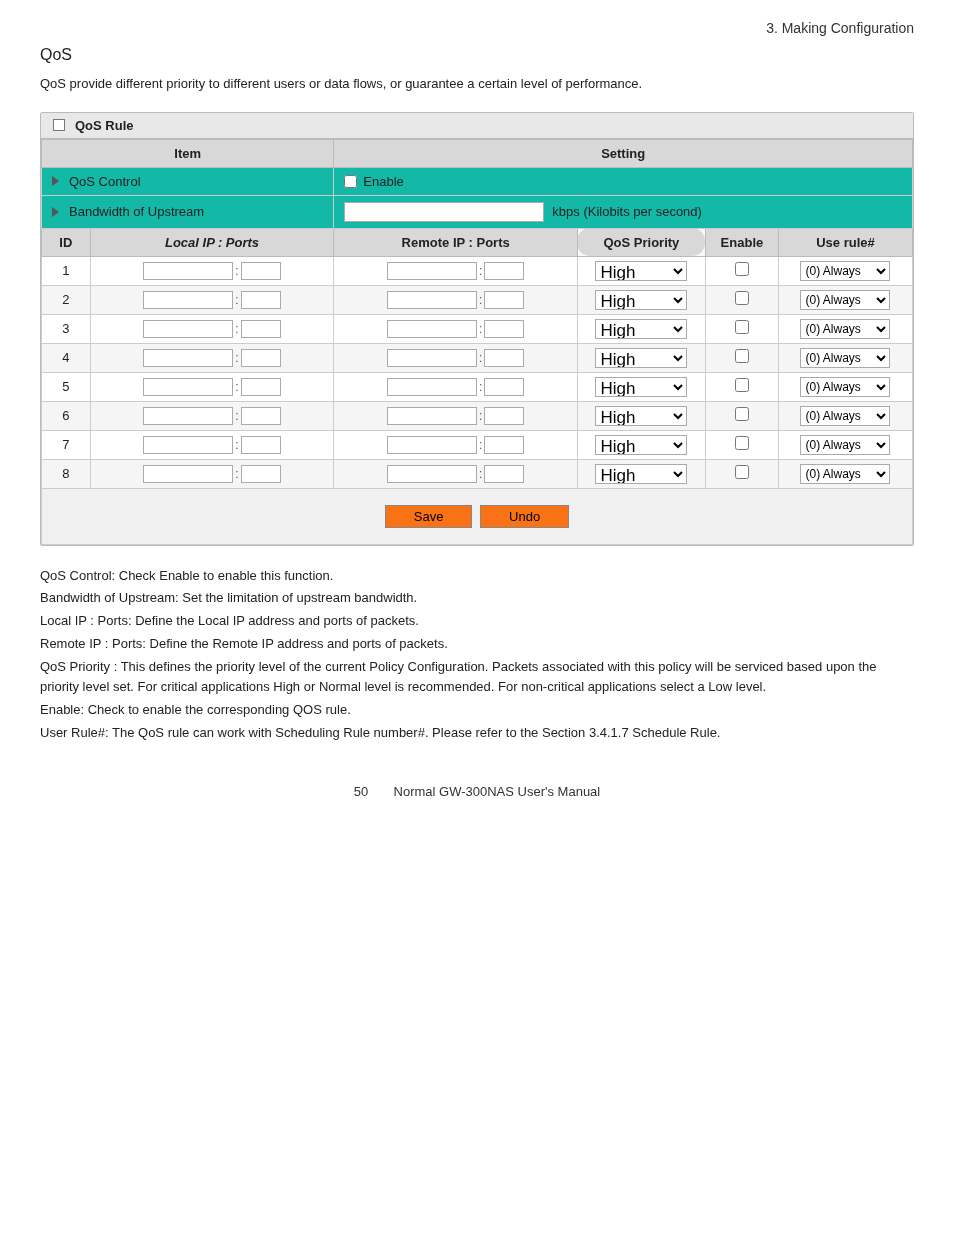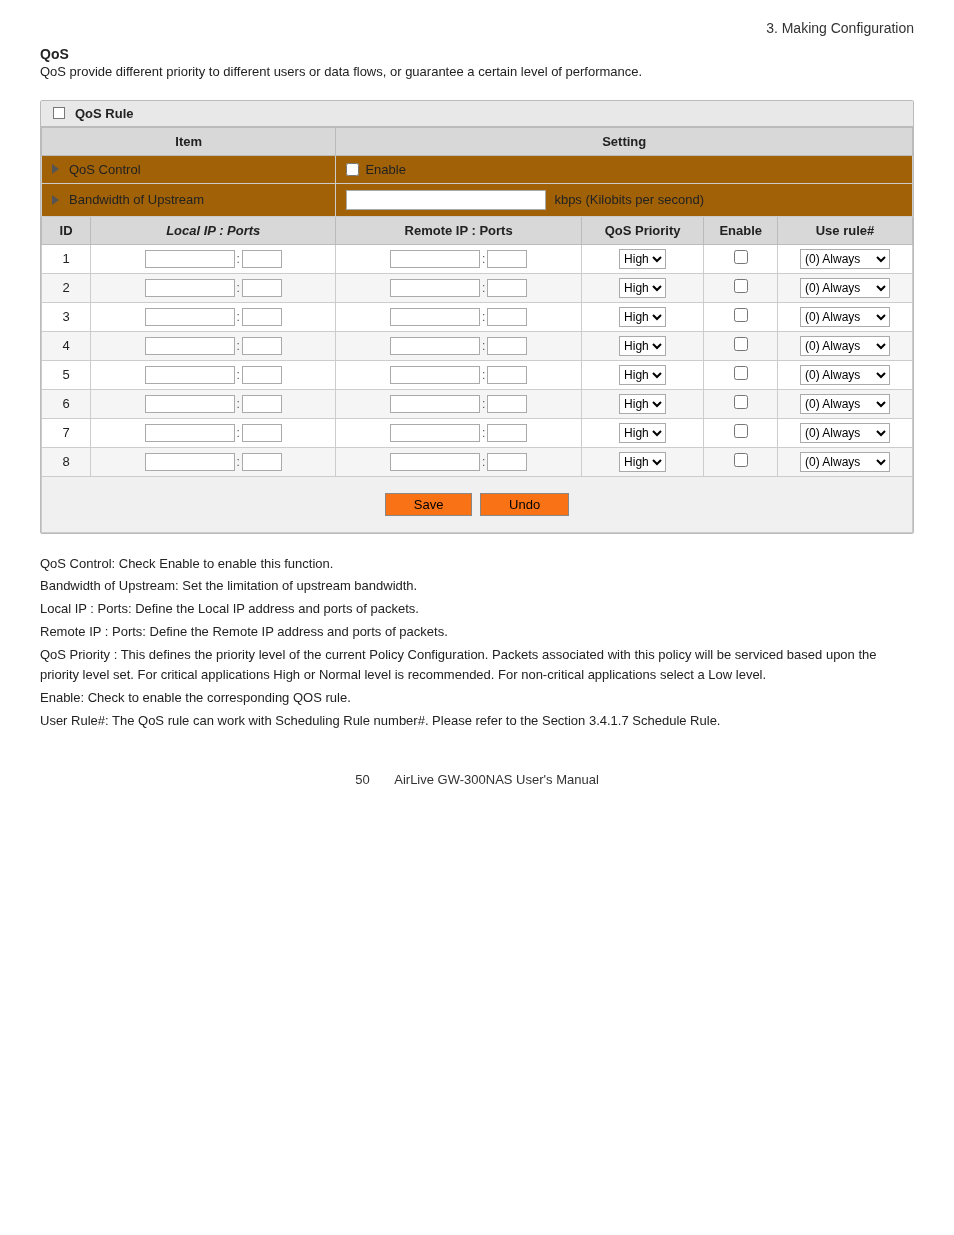--- a/index.html
+++ b/index.html
@@ -21,22 +21,23 @@
     .logo-area {
       display: flex;
       align-items: center;
       margin-bottom: 18px;
     }
     .logo-svg {
       width: 130px;
       height: 50px;
     }
     .section-title {
-      font-size: 14px;
-      font-weight: bold;
+      font-size: 16px;
+      font-weight: normal;
+      margin-bottom: 10px;
       color: #222;
     }
     .section-desc {
       font-size: 13px;
       margin-bottom: 18px;
       color: #222;
       line-height: 1.5;
     }
     .table-container {
       border: 1px solid #bbb;
@@ -77,21 +78,21 @@
     .item-setting-header th {
       background: #d8d8d8;
       border: 1px solid #bbb;
       padding: 6px 8px;
       font-size: 13px;
       font-weight: bold;
     }
     .qos-control-row td, .bandwidth-row td {
       border: 1px solid #ccc;
       padding: 6px 10px;
-      background: #a16207;
+      background: #14b8a6;
     }
     .qos-control-label {
       display: flex;
       align-items: center;
       gap: 6px;
     }
     .arrow-icon {
       display: inline-block;
       width: 0;
       height: 0;
@@ -144,24 +145,24 @@
       height: 18px;
       border: 1px solid #aaa;
       background: #fff;
       font-size: 11px;
     }
     .ip-divider {
       font-size: 12px;
       color: #555;
     }
     .priority-select {
-      width: 47px;
+      width: 92px;
       height: 20px;
       border: 1px solid #aaa;
-      font-size: 12px;
+      font-size: 17px;
       background: #fff;
     }
     .use-rule-select {
       width: 90px;
       height: 20px;
       border: 1px solid #aaa;
       font-size: 12px;
       background: #fff;
     }
     .footer-row td {
@@ -261,21 +262,21 @@
             <input type="text" class="bandwidth-input" value="" style="">
             <span>kbps (Kilobits per second)</span>
           </div>
         </td>
       </tr>
 
       <tr class="header-row">
         <th style="width:40px;">ID</th>
         <th style="width:200px;font-style:italic;">Local IP : Ports</th>
         <th style="width:200px;">Remote IP : Ports</th>
-        <th style="width:100px;">QoS Priority</th>
+        <th style="width:100px;border-radius:13px;">QoS Priority</th>
         <th style="width:60px;">Enable</th>
         <th style="width:110px;">Use rule#</th>
       </tr>
 
       </tbody>
         <tbody id="data-rows">
           <tr class="data-row">
       <td class="id-cell">1</td>
       <td>
         <div class="ip-input-group">
@@ -550,15 +551,15 @@
       <p>Local IP : Ports: Define the Local IP address and ports of packets.</p>
       <p>Remote IP : Ports: Define the Remote IP address and ports of packets.</p>
       <p>QoS Priority : This defines the priority level of the current Policy Configuration. Packets associated with this policy will be serviced based upon the priority level set. For critical applications High or Normal level is recommended. For non-critical applications select a Low level.</p>
       <p>Enable: Check to enable the corresponding QOS rule.</p>
       <p>User Rule#: The QoS rule can work with Scheduling Rule number#. Please refer to the Section 3.4.1.7 Schedule Rule.</p>
     </div>
 
   <div class="page-footer">
     <span>50</span>
     &nbsp;&nbsp;&nbsp;&nbsp;&nbsp;
-    <span>AirLive GW-300NAS User's Manual</span>
+    <span>Normal GW-300NAS User's Manual</span>
   </div>
 </div>
 
 </body></html>

